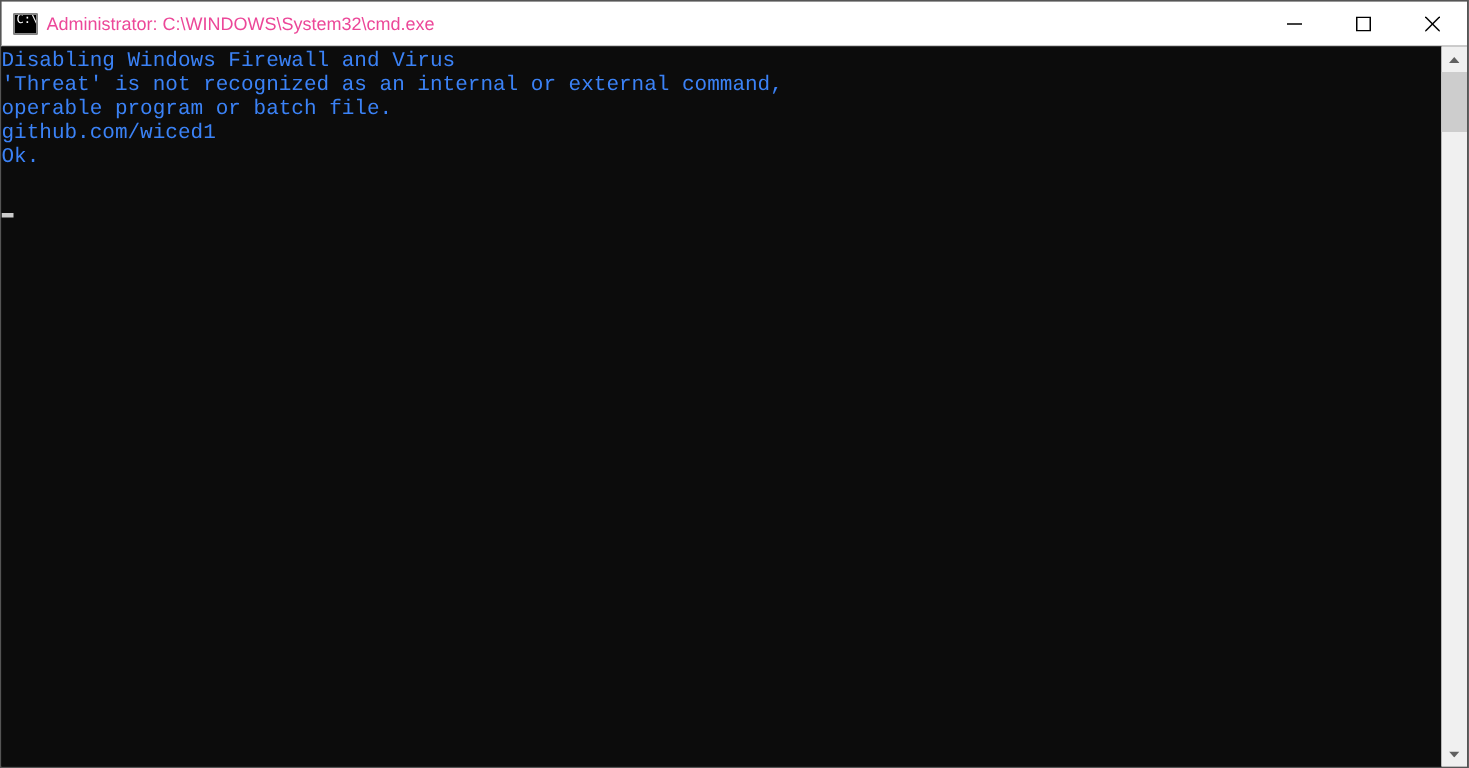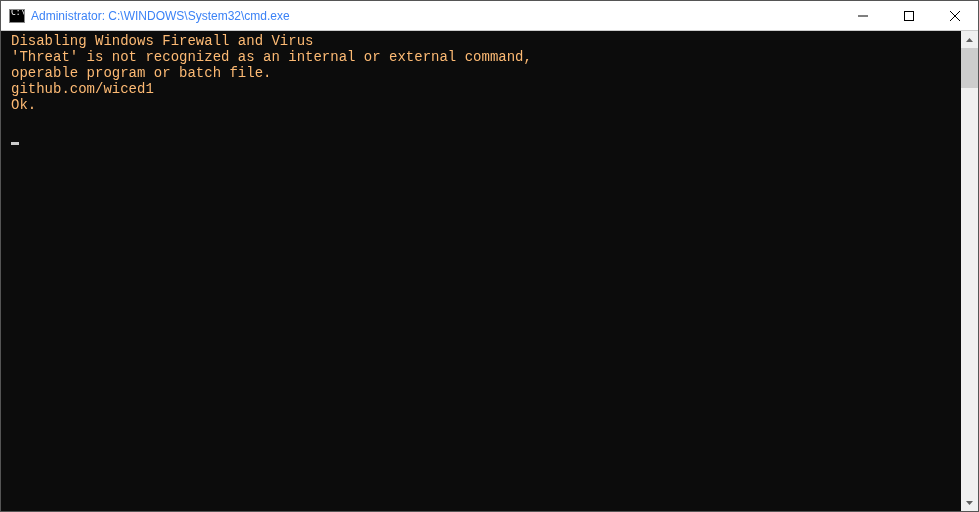--- a/index.html
+++ b/index.html
@@ -35,21 +35,21 @@
       height: 16px;
       margin-left: 8px;
       margin-right: 6px;
       display: flex;
       align-items: center;
       justify-content: center;
       flex-shrink: 0;
     }
     .titlebar-title {
       font-size: 12px;
-      color: #3b82f6;
+      color: #ec4899;
       flex: 1;
       white-space: nowrap;
       overflow: hidden;
     }
     .caption-buttons {
       display: flex;
       height: 100%;
     }
     .caption-btn {
       width: 46px;
@@ -63,25 +63,25 @@
     }
     .console-body {
       flex: 1;
       display: flex;
       background: #0c0c0c;
       position: relative;
     }
     .console-content {
       flex: 1;
       background: #0c0c0c;
-      padding: 2px 0 0 10px;
+      padding: 2px 0 0 0;
       font-family: Consolas, "Courier New", monospace;
       font-size: 14px;
       line-height: 16px;
-      color: #fdba74;
+      color: #3b82f6;
       white-space: pre;
       overflow: hidden;
     }
     .console-line {
       white-space: pre;
     }
     .cursor {
       display: inline-block;
       width: 8px;
       height: 3px;

